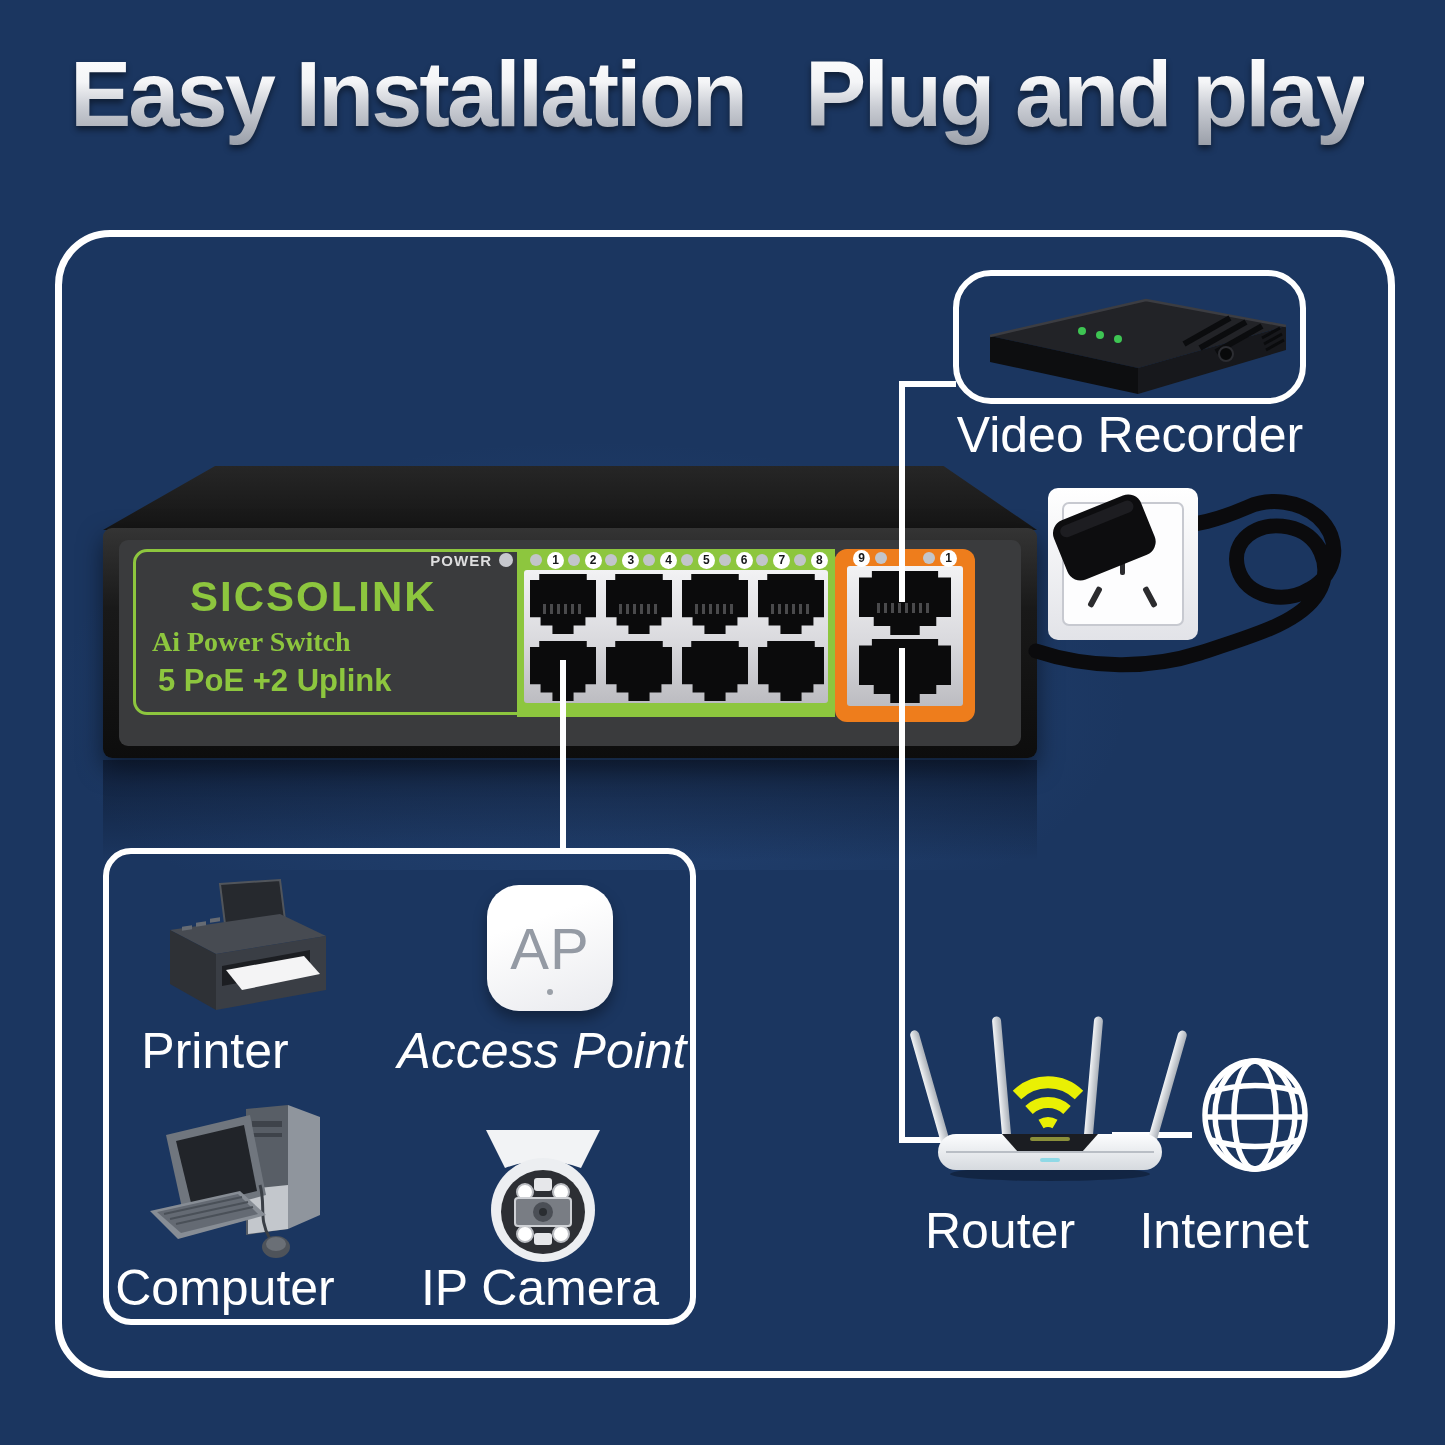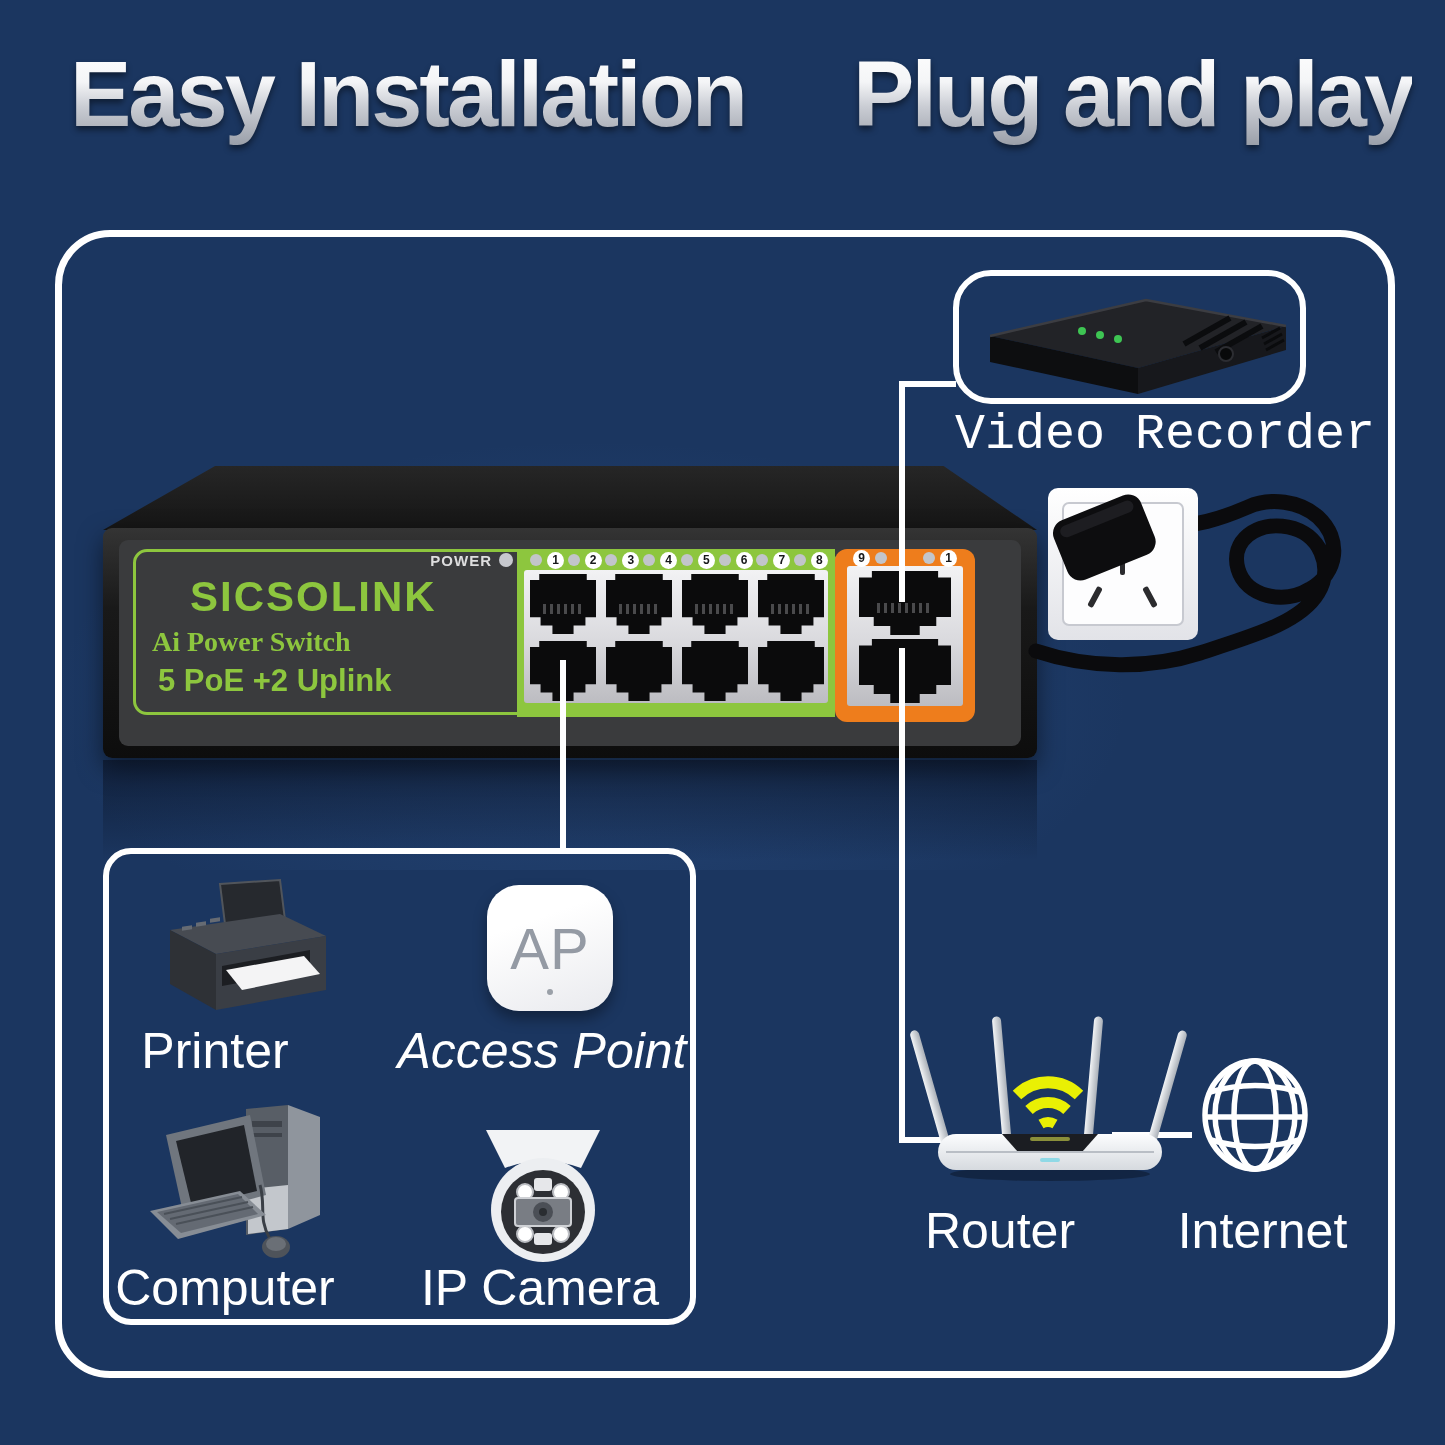--- a/index.html
+++ b/index.html
@@ -1,20 +1,20 @@
 <!DOCTYPE html>
 <html><head>
 <meta charset="utf-8">
 <style>
   html,body{margin:0;padding:0;background:#0e2246;}
   .scene{position:relative;width:1445px;height:1445px;overflow:hidden;
          background:#1b3660;font-family:"Liberation Sans",sans-serif;}
 
   
-  .title{position:absolute;left:70px;top:42px;width:1340px;display:flex;gap:108px;
+  .title{position:absolute;left:70px;top:42px;width:1340px;display:flex;gap:60px;
          font-size:92px;font-weight:700;letter-spacing:-3px;white-space:nowrap;
          filter:drop-shadow(0 4px 3px rgba(0,0,0,.45));}
   .title span{background:linear-gradient(180deg,#ffffff 0%,#f4f5f7 38%,#c9ccd3 62%,#989da7 100%);
               -webkit-background-clip:text;background-clip:text;color:transparent;}
 
   
   .frame{position:absolute;left:55px;top:230px;width:1340px;height:1148px;
          border:7px solid #fff;border-radius:55px;box-sizing:border-box;}
 
   
@@ -196,21 +196,21 @@
     <line x1="206" y1="58" x2="252" y2="32" stroke="#0b0c0e" stroke-width="6"></line>
     <line x1="222" y1="62" x2="268" y2="36" stroke="#0b0c0e" stroke-width="6"></line>
     <line x1="238" y1="66" x2="284" y2="40" stroke="#0b0c0e" stroke-width="6"></line>
     <circle cx="248" cy="68" r="7" fill="#08090a" stroke="#2c2d32" stroke-width="2"></circle>
     <g stroke="#0a0b0d" stroke-width="3">
       <line x1="284" y1="52" x2="302" y2="42"></line>
         <line x1="286" y1="58" x2="304" y2="48"></line>
         <line x1="288" y1="64" x2="306" y2="54"></line>
     </g>
   </svg>
-  <div class="lbl" style="left:955px;top:406px;width:350px;font-family:Liberation Mono, monospace;">Video Recorder</div>
+  <div class="lbl" style="left:955px;top:406px;width:350px;">Video Recorder</div>
 
   <svg style="left:1000px;top:455px;" width="400" height="300" viewBox="0 0 400 300">
     <defs>
       <linearGradient id="outg" x1="0" y1="0" x2="0" y2="1">
         <stop offset="0" stop-color="#ffffff"></stop>
           <stop offset="1" stop-color="#e2e3e8"></stop>
       </linearGradient>
     </defs>
     <path d="M36,196 C90,214 150,214 200,198 C252,181 300,168 318,138 C334,112 320,78 288,72 C256,66 230,86 238,114 C246,142 284,150 310,134 C338,118 342,84 318,62 C300,46 270,42 248,52 C220,64 196,72 160,71" fill="none" stroke="#0b0b0d" stroke-width="15" stroke-linecap="round"></path>
     <rect x="48" y="33" width="150" height="152" rx="10" fill="url(#outg)"></rect>
@@ -319,15 +319,15 @@
   <svg style="left:1199px;top:1056px;" width="112" height="118" viewBox="0 0 112 118">
     <g stroke="#fff" stroke-width="5.5" fill="none">
       <ellipse cx="56" cy="59" rx="50" ry="54"></ellipse>
       <ellipse cx="56" cy="59" rx="21" ry="54"></ellipse>
       <ellipse cx="56" cy="59" rx="40" ry="54"></ellipse>
       <path d="M11,36 Q56,23 101,36"></path>
       <line x1="6" y1="61" x2="106" y2="61"></line>
       <path d="M12,84 Q56,97 100,84"></path>
     </g>
   </svg>
-  <div class="lbl" style="left:1160px;top:1202px;width:205px;">Internet</div>
+  <div class="lbl" style="left:1104px;top:1202px;width:205px;text-align:right;">Internet</div>
 
 </div>
 
 </body></html>

